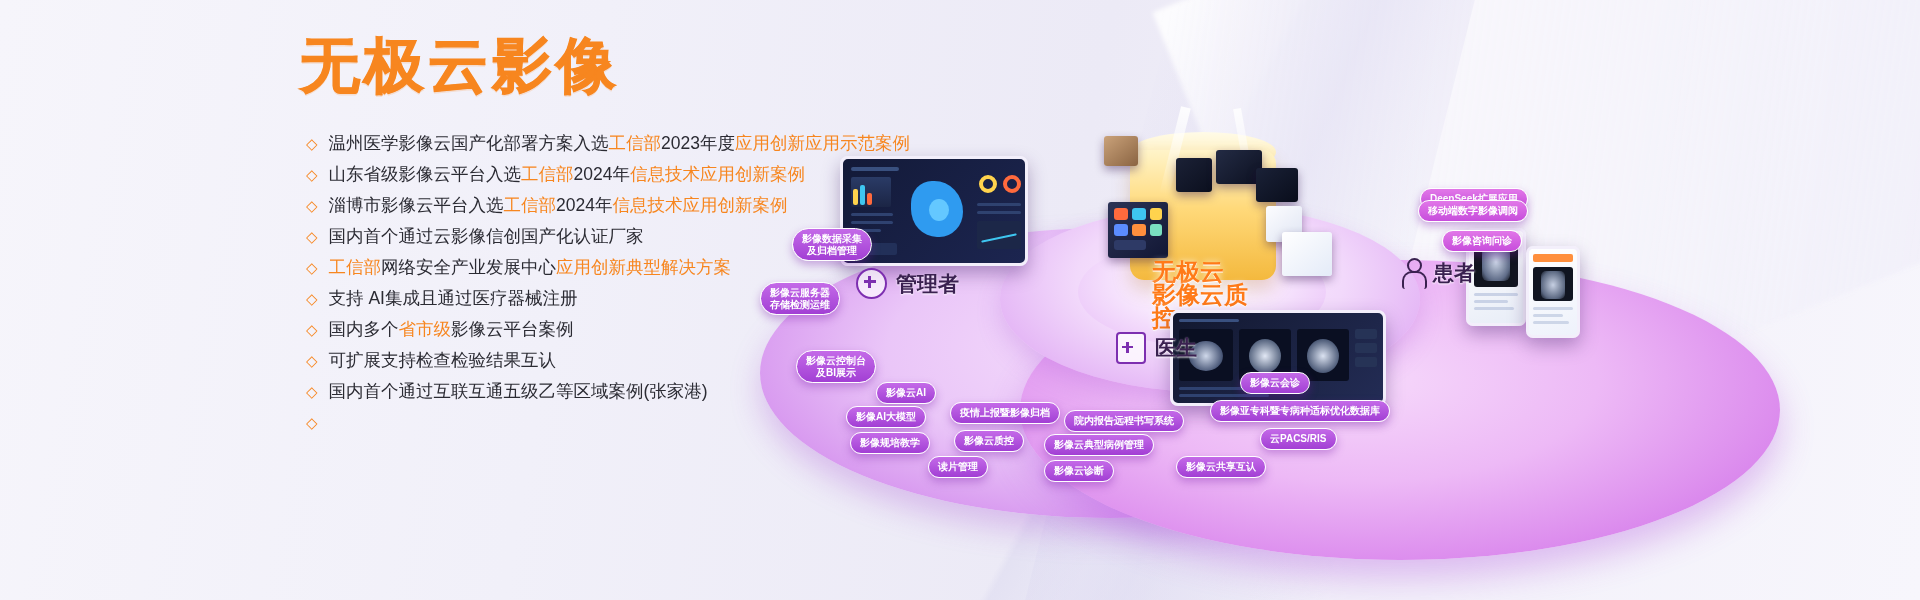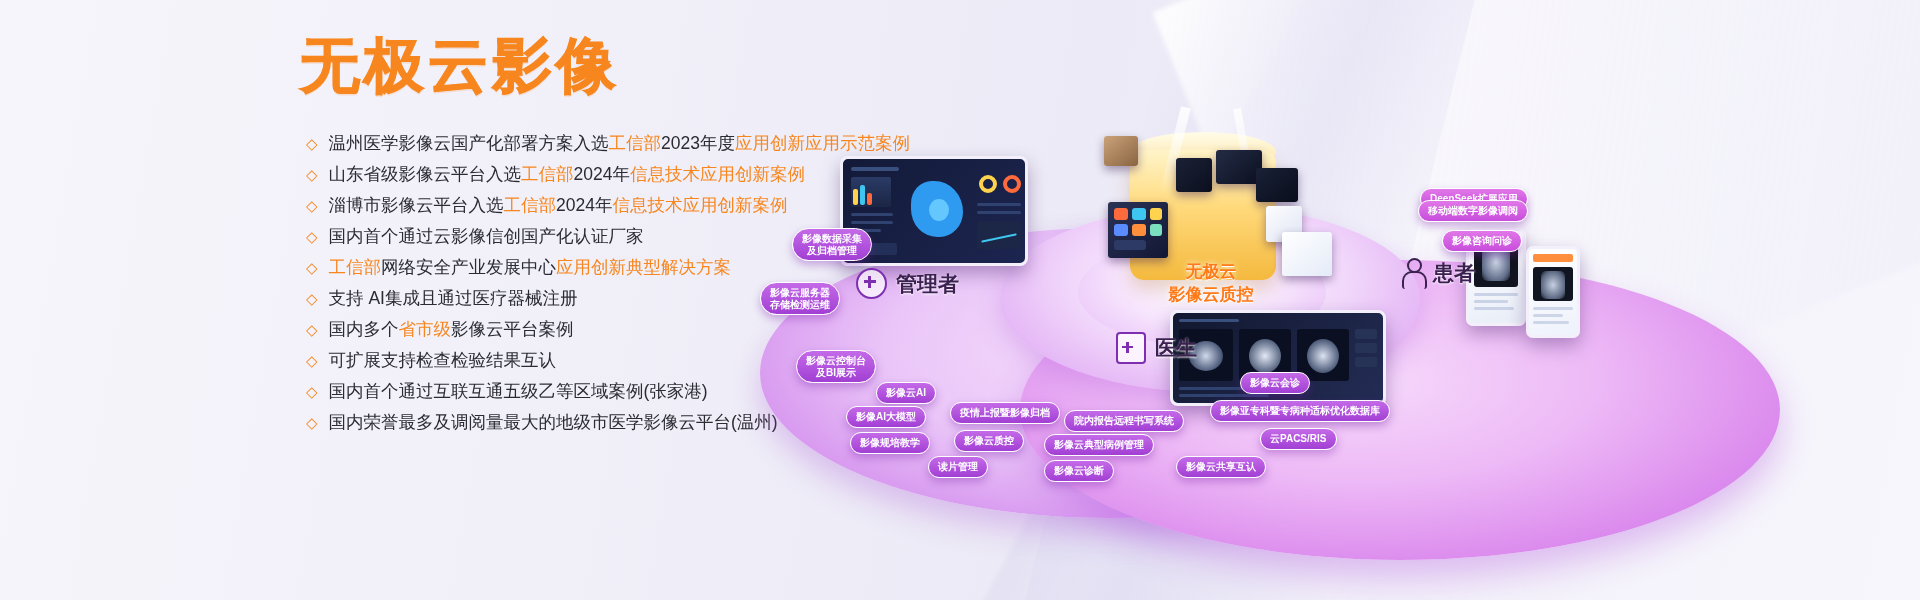--- a/index.html
+++ b/index.html
@@ -85,22 +85,22 @@
     position:absolute;left:470px;top:-4px;width:10px;height:90px;
     background:linear-gradient(180deg,rgba(255,255,255,.9),rgba(255,214,120,0));
     transform:rotate(14deg);
   }
   .beam2{
     position:absolute;left:540px;top:-2px;width:8px;height:80px;
     background:linear-gradient(180deg,rgba(255,255,255,.85),rgba(255,214,120,0));
     transform:rotate(-10deg);
   }
   .corelabel{
-    position:absolute;left:452px;top:150px;width:118px;text-align:center;
-    font-size:17px;font-weight:bold;color:#ff7a18;line-height:23px;
+    position:absolute;left:452px;top:150px;width:118px;
+    font-size:24px;font-weight:bold;color:#ff7a18;line-height:23px;
     text-shadow:0 1px 0 #fff,0 0 6px rgba(255,255,255,.9);
   }
 
   
   .screen{
     position:absolute;border-radius:8px;overflow:hidden;
     background:#141a36;box-shadow:0 8px 18px rgba(60,30,100,.35);
     border:3px solid #f3effb;
   }
   .scr-admin{left:140px;top:46px;width:182px;height:104px;
@@ -207,21 +207,20 @@
         <div class="bullet">
           <span class="dia">◇</span>
           <span><span>可扩展支持检查检验结果互认</span></span>
         </div>
         <div class="bullet">
           <span class="dia">◇</span>
           <span><span>国内首个通过互联互通五级乙等区域案例(张家港)</span></span>
         </div>
         <div class="bullet">
           <span class="dia">◇</span>
-          <span><span>国内荣誉最多及调阅量最大的地级市医学影像云平台(温州)</span></span>
         </div>
       </div>
   </div>
 
   <div class="diagram">
 
     <div class="disc disc-outer"></div>
     <div class="disc disc-outer2"></div>
     <div class="disc disc-mid"></div>
     <div class="disc disc-core"></div>

